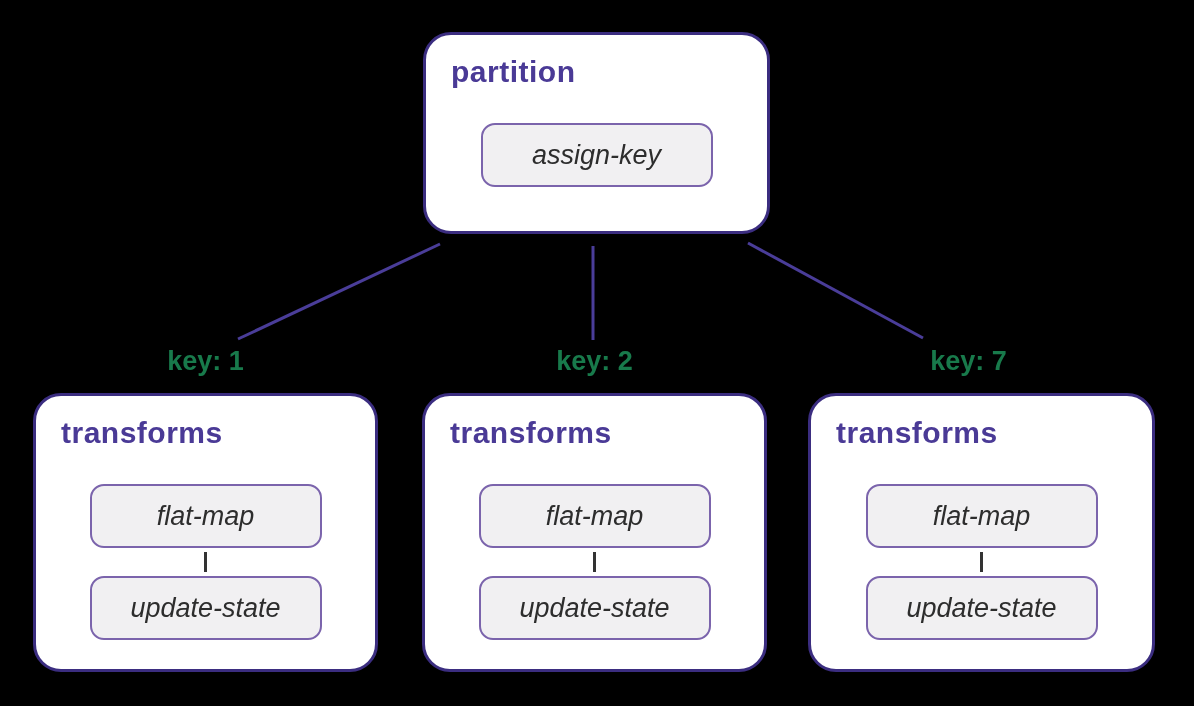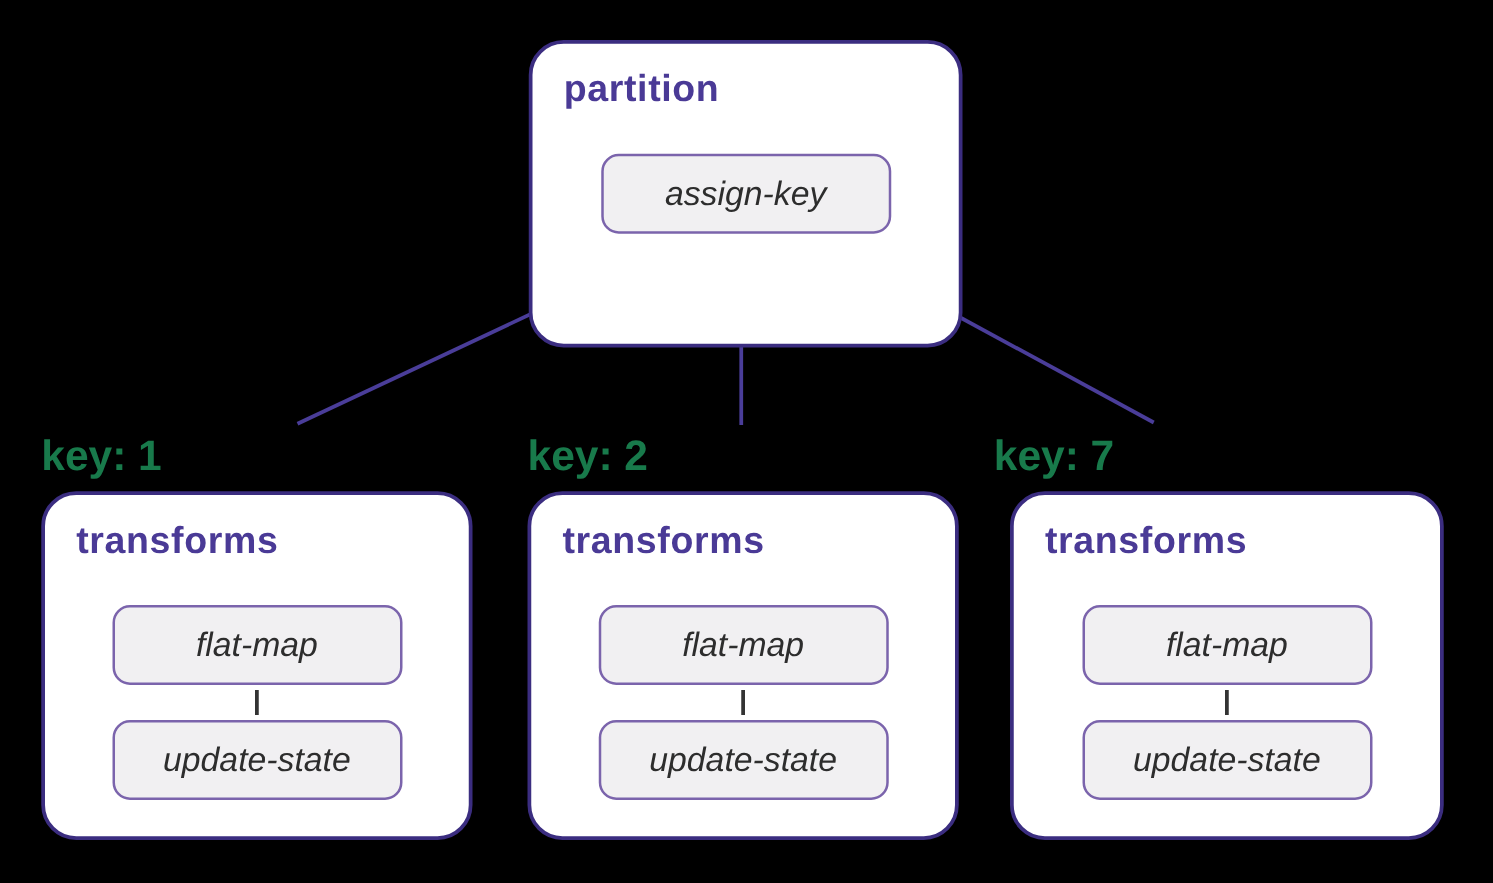--- a/index.html
+++ b/index.html
@@ -57,25 +57,26 @@
   }
   .step-connector{
     width:3px;height:20px;
     margin:4px 0;
     background:var(--step-edge);
   }
   .key-label{
     position:absolute;
     top:346px;
     height:32px;
-    font-size:34px;
+    text-align:center;
+    font-size:27px;
     font-weight:600;
     color:var(--key-green);
   }
-  #root-box{left:423px;top:32px;width:347px;height:246px;}
+  #root-box{left:423px;top:32px;width:347px;height:202px;}
   #branch-box-1{left:33px;top:393px;width:345px;height:279px;}
   #branch-box-2{left:422px;top:393px;width:345px;height:279px;}
   #branch-box-3{left:808px;top:393px;width:347px;height:279px;}
   #key-label-1{left:33px;width:345px;}
   #key-label-2{left:422px;width:345px;}
   #key-label-3{left:795px;width:347px;}
 </style>
 </head>
 <body>
 

